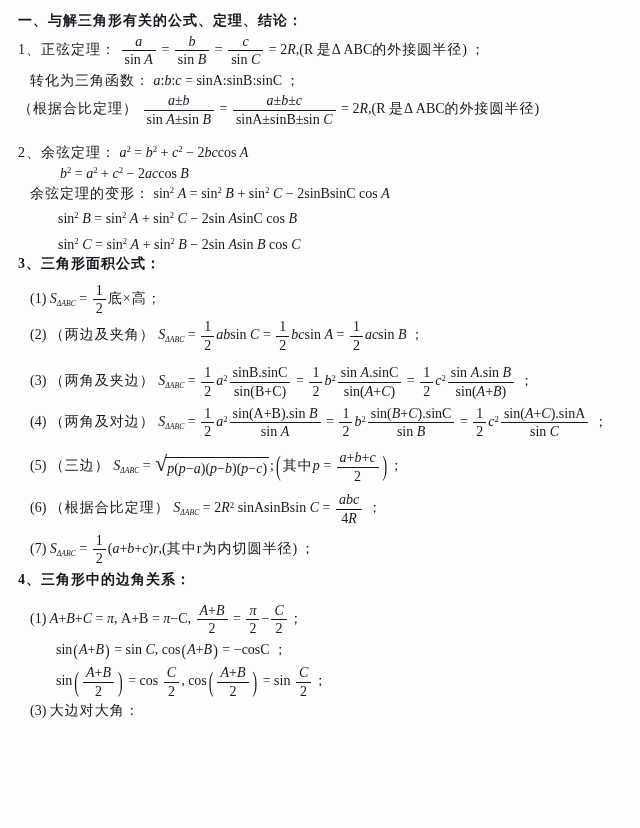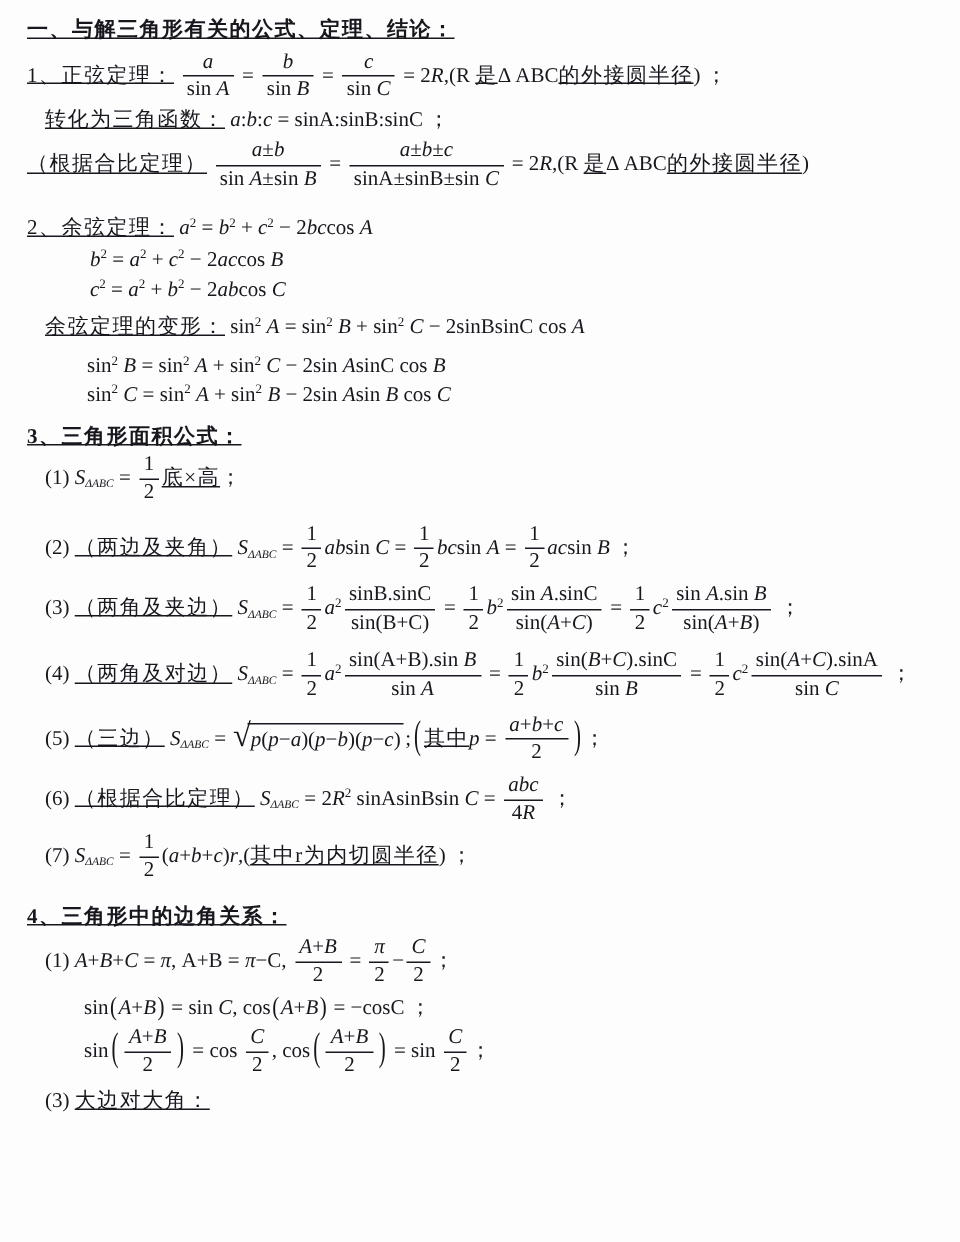--- a/index.html
+++ b/index.html
@@ -12,21 +12,21 @@
     font-size:14px;line-height:1.25;white-space:nowrap;
   }
   .head{letter-spacing:1px;font-weight:600;}
   .ind0{padding-left:18px}
   .ind1{padding-left:30px}
   .ind2{padding-left:56px}
   .ind3{padding-left:60px}
   .ind4{padding-left:58px}
   .mi{font-style:italic;}
   .mr{}
-  .mc{letter-spacing:1px;text-decoration:underline;}
+  .mc{letter-spacing:1px;}
   .msup{font-size:0.62em;vertical-align:0.55em;line-height:0;}
   .msub{font-size:0.55em;font-style:italic;vertical-align:-0.3em;line-height:0;letter-spacing:0;}
   .mfrac{display:inline-flex;flex-direction:column;text-align:center;vertical-align:middle;margin:0 2px;line-height:1.12;}
   .mnum{display:block;padding:0 3px 1px;border-bottom:1px solid currentColor;}
   .mden{display:block;padding:1px 3px 0;}
   .msqrt{display:inline-flex;vertical-align:middle;margin:0 1px;}
   .msqrt-sym{font-size:1.55em;line-height:1;align-self:center;margin-right:-2px;transform:translateY(-2px);}
   .msqrt-body{display:inline-block;border-top:1.2px solid currentColor;padding:2px 2px 0;align-self:center;}
   .mbp{display:inline-block;vertical-align:middle;transform:scaleY(1.9);margin:0 2px;}
   .mbp2{display:inline-block;vertical-align:middle;transform:scaleY(1.25);margin:0 1px;}
@@ -75,21 +75,20 @@
       <div class="line ind1"><span class="mc">转化为三角函数：</span><span class="mr">  </span><span class="mi">a</span><span class="mr">:</span><span class="mi">b</span><span class="mr">:</span><span class="mi">c</span><span class="mr"> = sinA:sinB:sinC  ；</span></div>
       <div class="line ind0"><span class="mc">（根据合比定理）</span><span class="mr"> </span><span class="mfrac">
           <span class="mnum"><span class="mi">a</span><span class="mr">±</span><span class="mi">b</span></span>
           <span class="mden"><span class="mr">sin </span><span class="mi">A</span><span class="mr">±sin </span><span class="mi">B</span></span>
         </span><span class="mr"> = </span><span class="mfrac">
           <span class="mnum"><span class="mi">a</span><span class="mr">±</span><span class="mi">b</span><span class="mr">±</span><span class="mi">c</span></span>
           <span class="mden"><span class="mr">sinA±sinB±sin </span><span class="mi">C</span></span>
         </span><span class="mr"> = 2</span><span class="mi">R</span><span class="mr">,(R </span><span class="mc">是</span><span class="mr">Δ ABC</span><span class="mc">的外接圆半径</span><span class="mr">)</span></div>
       <div class="line ind0"><span class="mc">2、余弦定理：</span><span class="mr">  </span><span class="mi">a</span><span class="msup">2</span><span class="mr"> = </span><span class="mi">b</span><span class="msup">2</span><span class="mr"> + </span><span class="mi">c</span><span class="msup">2</span><span class="mr"> − 2</span><span class="mi">bc</span><span class="mr">cos </span><span class="mi">A</span></div>
       <div class="line ind3"><span class="mi">b</span><span class="msup">2</span><span class="mr"> = </span><span class="mi">a</span><span class="msup">2</span><span class="mr"> + </span><span class="mi">c</span><span class="msup">2</span><span class="mr"> − 2</span><span class="mi">ac</span><span class="mr">cos </span><span class="mi">B</span></div>
-      <div class="line ind3"><span class="mi">c</span><span class="msup">2</span><span class="mr"> = </span><span class="mi">a</span><span class="msup">2</span><span class="mr"> + </span><span class="mi">b</span><span class="msup">2</span><span class="mr"> − 2</span><span class="mi">ab</span><span class="mr">cos </span><span class="mi">C</span></div>
       <div class="line ind1"><span class="mc">余弦定理的变形：</span><span class="mr">  sin</span><span class="msup">2</span><span class="mr"> </span><span class="mi">A</span><span class="mr"> = sin</span><span class="msup">2</span><span class="mr"> </span><span class="mi">B</span><span class="mr"> + sin</span><span class="msup">2</span><span class="mr"> </span><span class="mi">C</span><span class="mr"> − 2sinBsinC cos </span><span class="mi">A</span></div>
       <div class="line ind4"><span class="mr">sin</span><span class="msup">2</span><span class="mr"> </span><span class="mi">B</span><span class="mr"> = sin</span><span class="msup">2</span><span class="mr"> </span><span class="mi">A</span><span class="mr"> + sin</span><span class="msup">2</span><span class="mr"> </span><span class="mi">C</span><span class="mr"> − 2sin </span><span class="mi">A</span><span class="mr">sinC cos </span><span class="mi">B</span></div>
       <div class="line ind4"><span class="mr">sin</span><span class="msup">2</span><span class="mr"> </span><span class="mi">C</span><span class="mr"> = sin</span><span class="msup">2</span><span class="mr"> </span><span class="mi">A</span><span class="mr"> + sin</span><span class="msup">2</span><span class="mr"> </span><span class="mi">B</span><span class="mr"> − 2sin </span><span class="mi">A</span><span class="mr">sin </span><span class="mi">B</span><span class="mr"> cos </span><span class="mi">C</span></div>
       <div class="line head ind0"><span class="mc">3、三角形面积公式：</span></div>
       <div class="line ind1"><span class="mr">(1)  </span><span class="mi">S</span><span class="msub">ΔABC</span><span class="mr"> = </span><span class="mfrac">
           <span class="mnum"><span class="mr">1</span></span>
           <span class="mden"><span class="mr">2</span></span>
         </span><span class="mc">底×高</span><span class="mr">；</span></div>
       <div class="line ind1"><span class="mr">(2) </span><span class="mc">（两边及夹角）</span><span class="mr"> </span><span class="mi">S</span><span class="msub">ΔABC</span><span class="mr"> = </span><span class="mfrac">
           <span class="mnum"><span class="mr">1</span></span>

